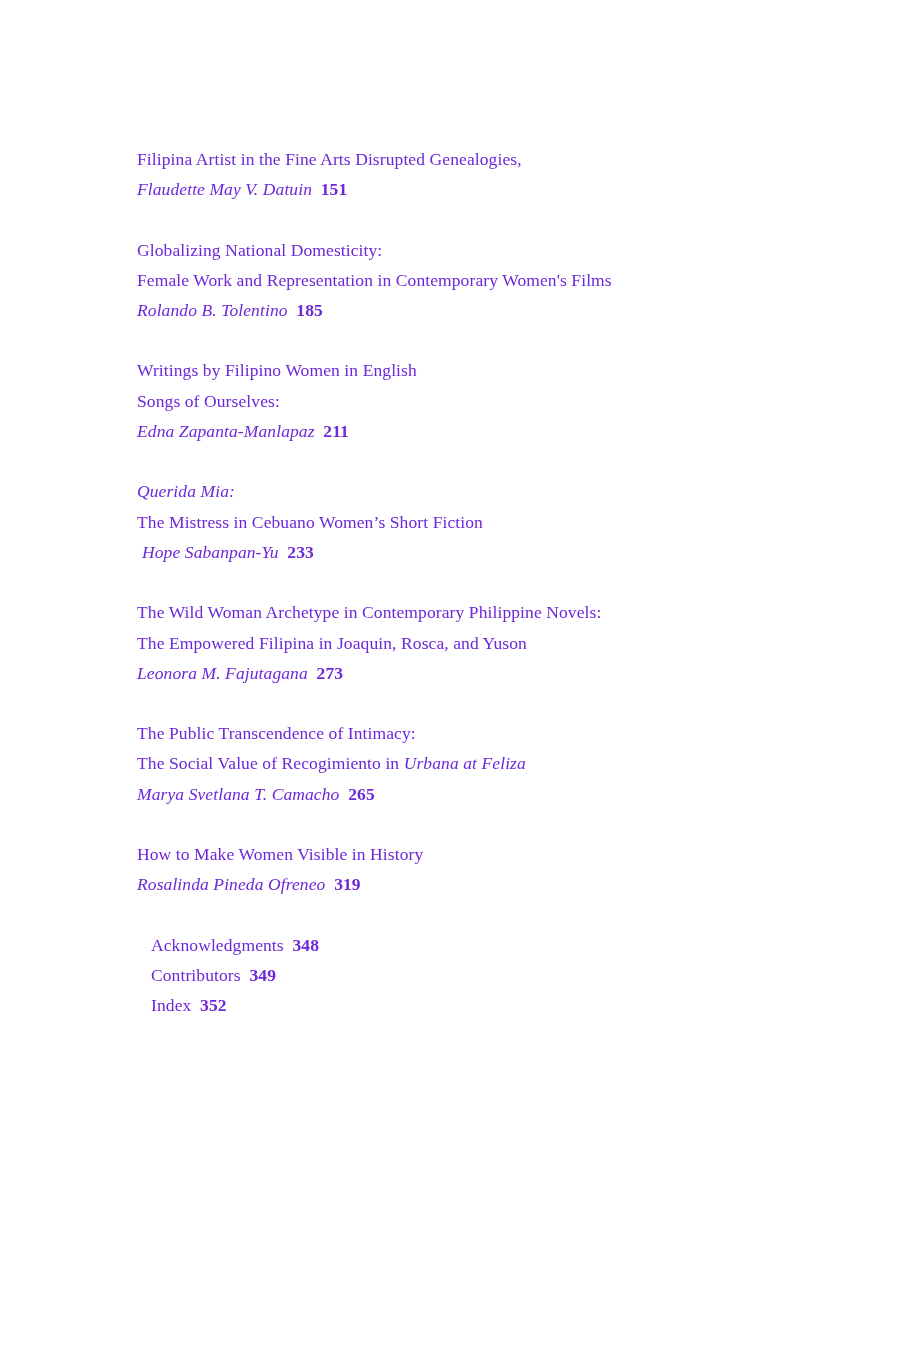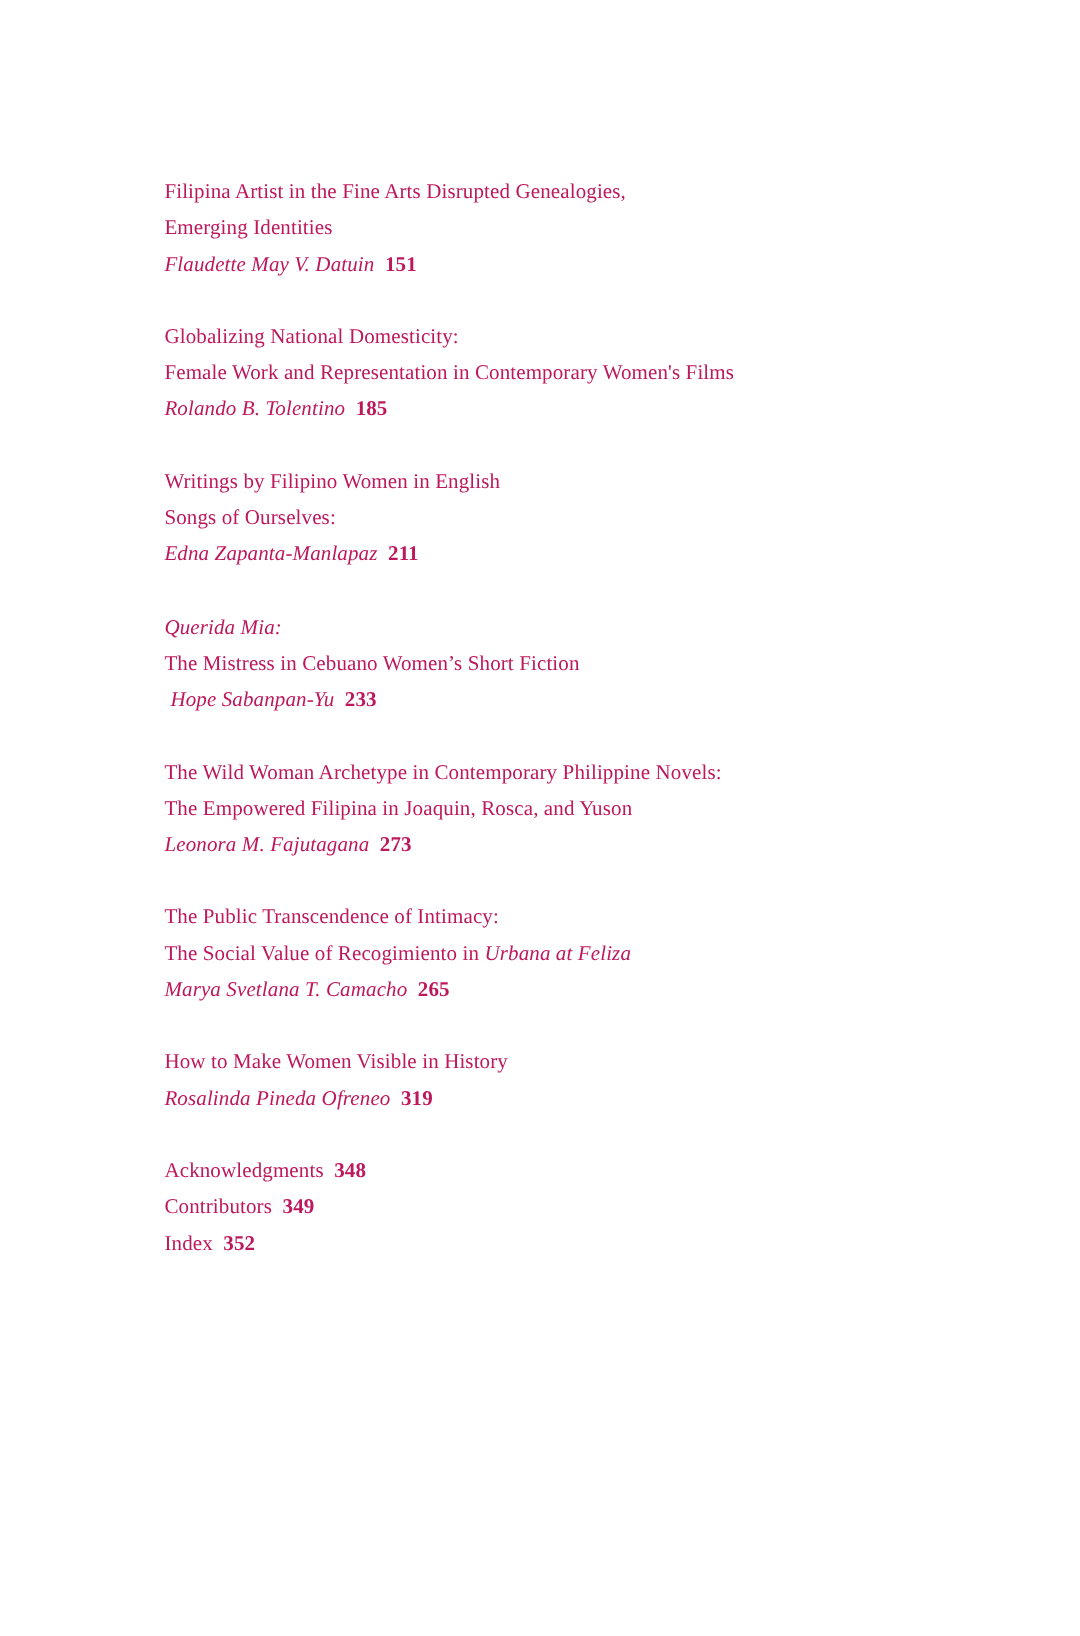--- a/index.html
+++ b/index.html
@@ -18,51 +18,50 @@
   .content {
     position: absolute;
     left: 137px;
     top: 144px;
     width: 660px;
   }
   .line {
     margin: 0;
     font-size: 17.5px;
     line-height: 30.3px;
-    color: #be185d;
+    color: #6d28d9;
     letter-spacing: 0.1px;
     white-space: nowrap;
   }
   .entry {
     margin: 0 0 30px 0;
   }
   .italic {
     font-style: italic;
   }
   .pagenum {
     font-style: normal;
     margin-left: 0.5em;
     font-weight: bold;
   }
   .indent {
     padding-left: 5px;
   }
   .back-matter {
-    margin: 0;
+    margin: 14px;
   }
 </style>
 </head>
 <body>
 
 <div class="page">
   <div class="content">
     <div id="toc-entries">
         <div class="entry">
           <p class="line"><span class="">Filipina Artist in the Fine Arts Disrupted Genealogies,</span></p>
-          <p class="line"><span class="">Emerging Identities</span></p>
           <p class="line"><span class="italic">Flaudette May V. Datuin</span><span class="pagenum">151</span></p>
         </div>
         <div class="entry">
           <p class="line"><span class="">Globalizing National Domesticity:</span></p>
           <p class="line"><span class="">Female Work and Representation in Contemporary Women's Films</span></p>
           <p class="line"><span class="italic">Rolando B. Tolentino</span><span class="pagenum">185</span></p>
         </div>
         <div class="entry">
           <p class="line"><span class="">Writings by Filipino Women in English</span></p>
           <p class="line"><span class="">Songs of Ourselves:</span></p>

